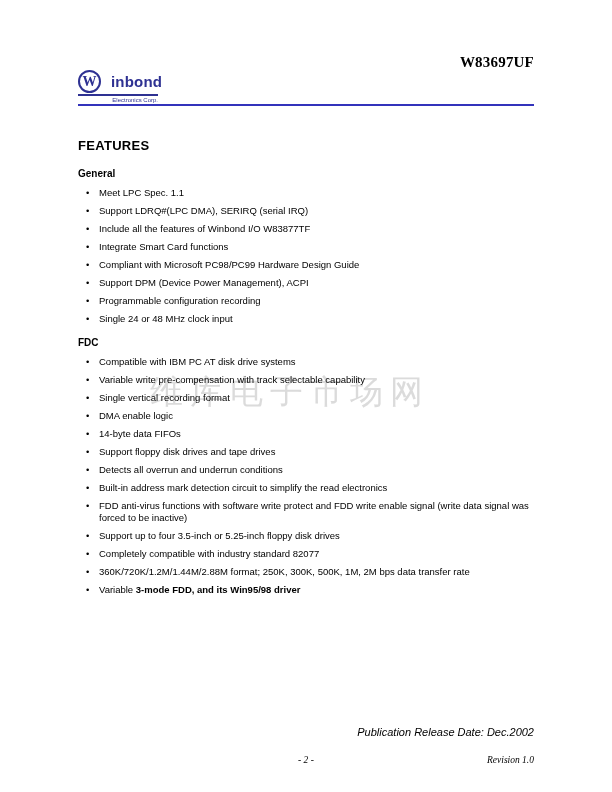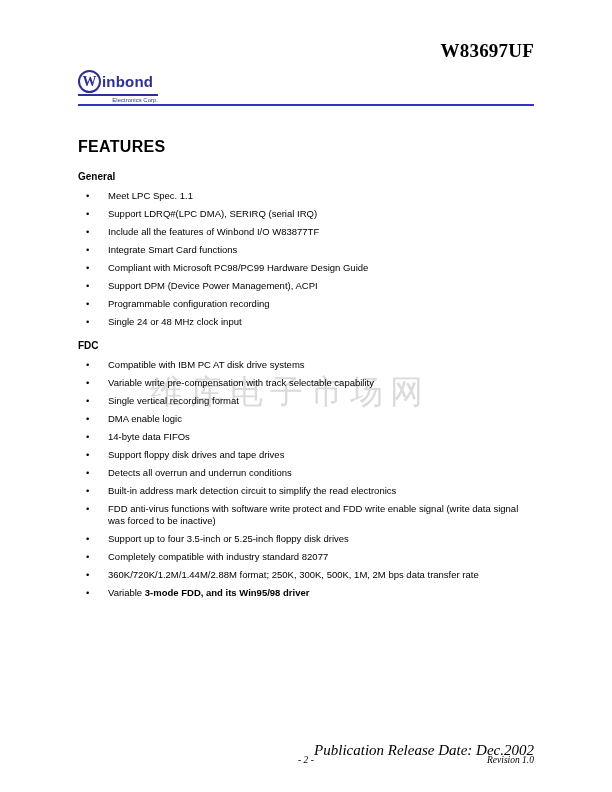--- a/index.html
+++ b/index.html
@@ -10,25 +10,25 @@
     height: 792px;
     margin: 0 auto;
     background: #ffffff;
     font-family: "Liberation Sans", sans-serif;
     color: #000;
     overflow: hidden;
   }
   
   .part-number {
     position: absolute;
-    top: 40px;
+    top: 54px;
     right: 78px;
     font-family: "Liberation Serif", serif;
     font-weight: bold;
-    font-size: 19px;
+    font-size: 15px;
     letter-spacing: 0.2px;
   }
   .logo {
     position: absolute;
     top: 70px;
     left: 78px;
     width: 80px;
   }
   .logo-top {
     display: flex;
@@ -48,21 +48,21 @@
     font-family: "Liberation Serif", serif;
     font-weight: bold;
     font-size: 14px;
     flex: 0 0 auto;
   }
   .logo-brand {
     color: #2e3192;
     font-weight: bold;
     font-size: 15px;
     font-family: "Liberation Sans", sans-serif;
-    margin-left: 1px;
+    margin-left: 10px;
     letter-spacing: 0.2px;
   }
   .logo-sub {
     display: block;
     text-align: right;
     color: #2e3192;
     font-size: 6px;
     margin-top: 1px;
   }
   .header-rule {
@@ -87,21 +87,21 @@
     pointer-events: none;
   }
   
   .content {
     position: absolute;
     top: 138px;
     left: 78px;
     width: 456px;
   }
   .features-title {
-    font-size: 16px;
+    font-size: 13px;
     font-weight: bold;
     letter-spacing: 0.3px;
     margin-bottom: 15px;
   }
   .section-title {
     font-size: 10px;
     font-weight: bold;
     margin-bottom: 8px;
   }
   ul.bullets {
@@ -112,30 +112,30 @@
     display: flex;
     font-size: 9.5px;
     line-height: 12px;
     margin-bottom: 6px;
   }
   ul.bullets .marker {
     flex: 0 0 13px;
     margin-left: 8px;
     font-size: 9.5px;
   }
-  ul.bullets .text { flex: 1; margin-left: 9px; }
+  ul.bullets .text { flex: 1; }
   ul.bullets .text b { font-weight: bold; }
   
   .footer-release {
     position: absolute;
-    top: 742px;
+    top: 726px;
     right: 78px;
-    font-family: Liberation Serif, serif;
+    font-family: Liberation Sans, sans-serif;
     font-style: italic;
-    font-size: 15px;
+    font-size: 11px;
   }
   .footer-page {
     position: absolute;
     top: 755px;
     left: 0;
     width: 612px;
     text-align: center;
     font-family: "Liberation Serif", serif;
     font-style: italic;
     font-size: 9.5px;

